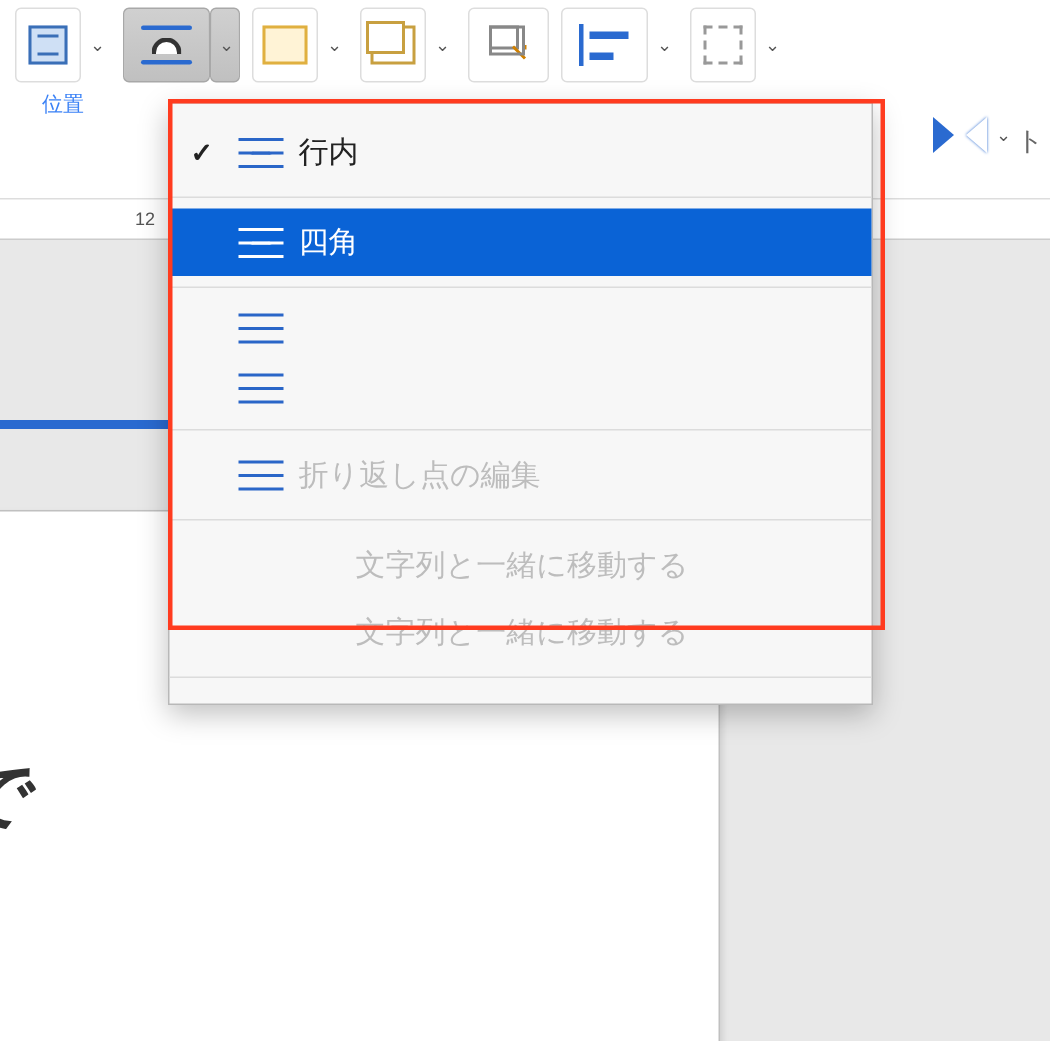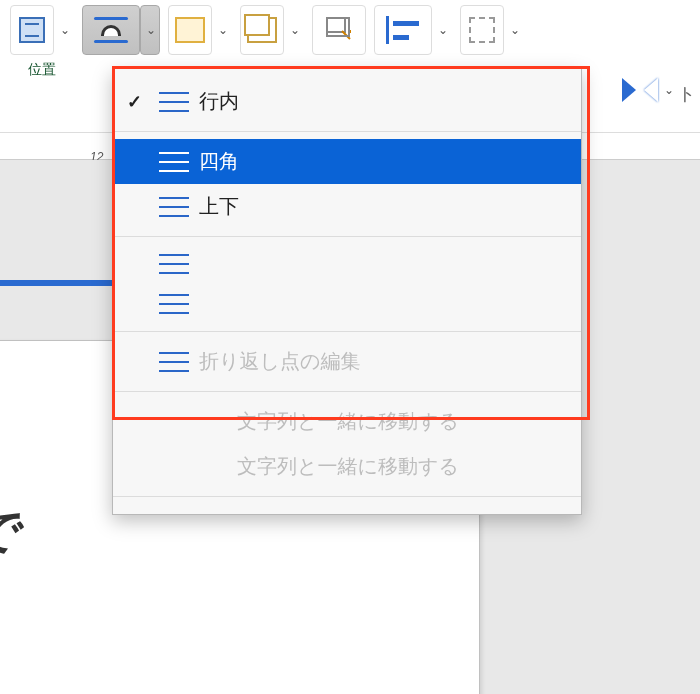--- a/index.html
+++ b/index.html
@@ -36,38 +36,38 @@
     justify-content: center;
     position: relative;
   }
   .toolbar-btn.small { width: 44px; }
   .toolbar-btn.active {
     background: linear-gradient(#d0d0d0,#c0c0c0);
     border-color: #a8a8a8;
   }
   .toolbar-label {
     font-size: 14px;
-    color: #14532d;
+    color: #3b82f6;
     margin-top: 6px;
   }
   .chev { font-size: 12px; color: #555; margin-left: 2px; }
   .split-btn { display: flex; align-items: center; }
   .split-btn > .chev-wrap {
     width: 20px; height: 50px; display:flex; align-items:center; justify-content:center;
   }
   .ruler {
     height: 28px;
     background: #fff;
     border-top: 1px solid #ddd;
     border-bottom: 1px solid #ccc;
     position: relative;
     font-size: 12px;
     color: #555;
   }
-  .ruler-num { position: absolute; top: 17px; font-style: italic; }
+  .ruler-num { position: absolute; top: 6px; }
   .doc-bg {
     position: absolute;
     left: 0; top: 130px; right: 0; bottom: 0;
     background: #e8e8e8;
     padding: 20px 0 0 0;
   }
   .doc-page {
     position: absolute;
     left: -120px; top: 180px;
     width: 600px; height: 500px;
@@ -265,32 +265,20 @@
         <span class="mi-wrap-lines" style="color: rgb(255, 255, 255);">
           <span></span>
           <span style="display:flex;justify-content:center">
             <span class="mi-arc"></span>
           </span>
           <span></span>
         </span>
       </span>
       <span>四角</span>
     </div>
-    <div class="menu-item">
-      <span class="menu-icon">
-        <span class="mi-wrap-lines" style="color: rgb(42, 102, 200);">
-          <span></span>
-          <span style="display:flex;justify-content:center">
-            <span class="mi-arc"></span>
-          </span>
-          <span></span>
-        </span>
-      </span>
-      <span>上下</span>
-    </div>
     <div class="menu-sep"></div>
     <div class="menu-item">
       <span class="menu-icon">
         <span class="mi-wrap-lines" style="color: rgb(42, 102, 200);">
           <span></span>
           <span style="display:flex;justify-content:center">
             <span class="mi-arc"></span>
           </span>
           <span></span>
         </span>

